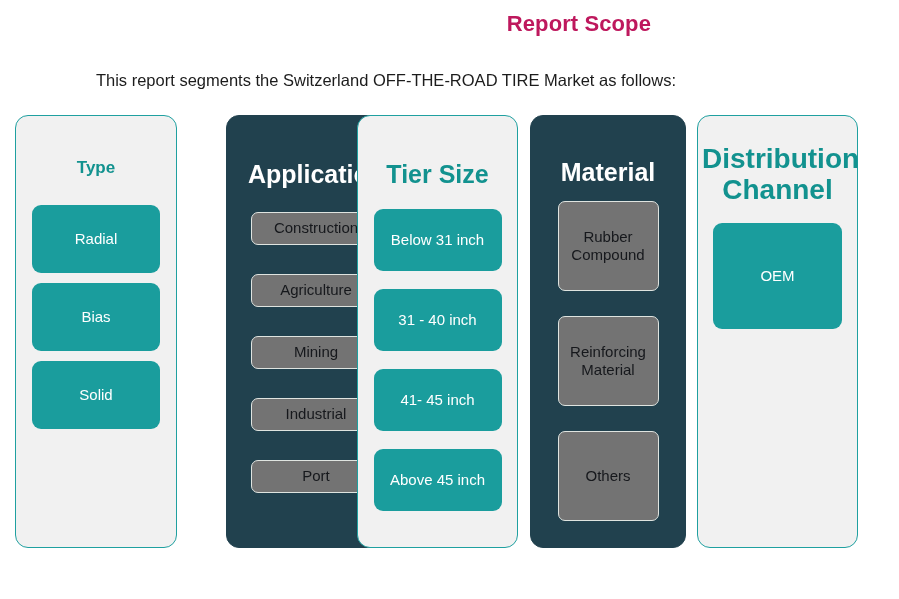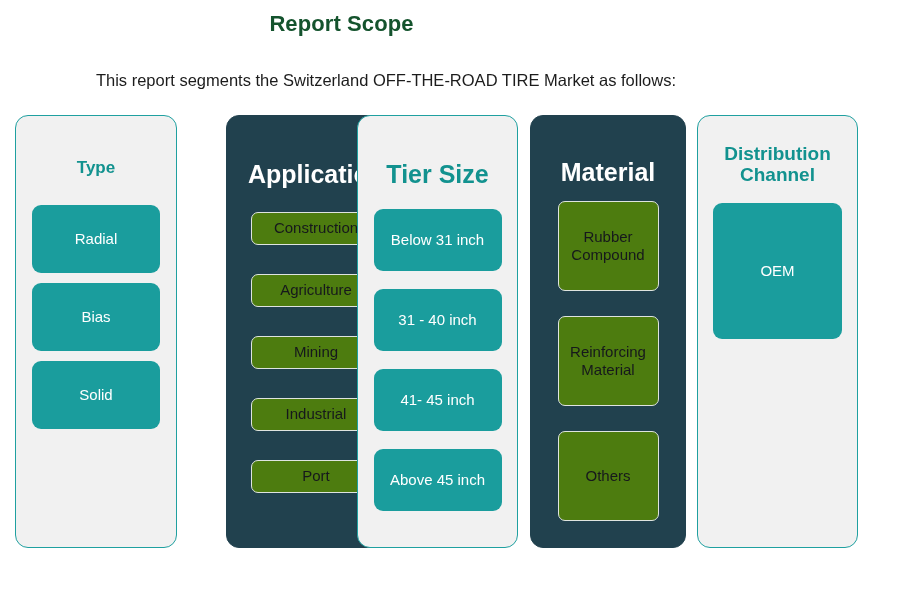--- a/index.html
+++ b/index.html
@@ -16,26 +16,25 @@
     font-family: "Liberation Sans", sans-serif;
     color: #2b2f38;
   }
 
   
   #page-title {
     position: absolute;
     left: 0;
     top: 11px;
     width: 651px;
-    text-align: center;
+    text-align: right;
     font-size: 22px;
     font-weight: bold;
-    color: #14532d;
+    color: #be185d;
     letter-spacing: 0.1px;
-    padding-left: 16px;
   }
   #subtitle {
     position: absolute;
     left: 0;
     top: 71px;
     width: 772px;
     text-align: center;
     font-size: 16.5px;
     font-weight: normal;
     color: #1c1c1c;
@@ -88,21 +87,21 @@
     text-align: center;
     border-radius: 9px;
     line-height: 1.2;
   }
   .chip.teal {
     background: #1a9d9d;
     color: #ffffff;
     font-size: 15px;
   }
   .chip.gray {
-    background: #4d7c0f;
+    background: #737373;
     color: #16181c;
     border: 1.5px solid #dfe4e0;
     font-size: 15px;
     border-radius: 7px;
   }
 
   
   #panel-type { left: 15px; width: 162px; }
   #panel-type .panel-heading { font-size: 17px; margin-top: 43px; }
   #panel-type .chips { margin-top: 27px; }
@@ -121,23 +120,23 @@
   #panel-tier .chip { width: 128px; height: 62px; margin-bottom: 18px; }
 
   
   #panel-material { left: 530px; width: 156px; }
   #panel-material .panel-heading { font-size: 25px; margin-top: 43px; }
   #panel-material .chips { margin-top: 14px; }
   #panel-material .chip { width: 101px; height: 90px; margin-bottom: 25px; }
 
   
   #panel-distribution { left: 697px; width: 161px; }
-  #panel-distribution .panel-heading { font-size: 19px; margin-top: 28px; }
+  #panel-distribution .panel-heading { font-size: 28px; margin-top: 28px; }
   #panel-distribution .chips { margin-top: 17px; }
-  #panel-distribution .chip { width: 129px; height: 136px; margin-bottom: 36px; }
+  #panel-distribution .chip { width: 129px; height: 106px; margin-bottom: 36px; }
 </style>
 </head>
 <body>
 
 <div id="page-title">Report Scope</div>
 
 <div id="subtitle">This report segments the Switzerland OFF-THE-ROAD TIRE Market as follows:</div>
 
 <div class="panel light" id="panel-type">
   <div class="panel-heading">Type</div>

